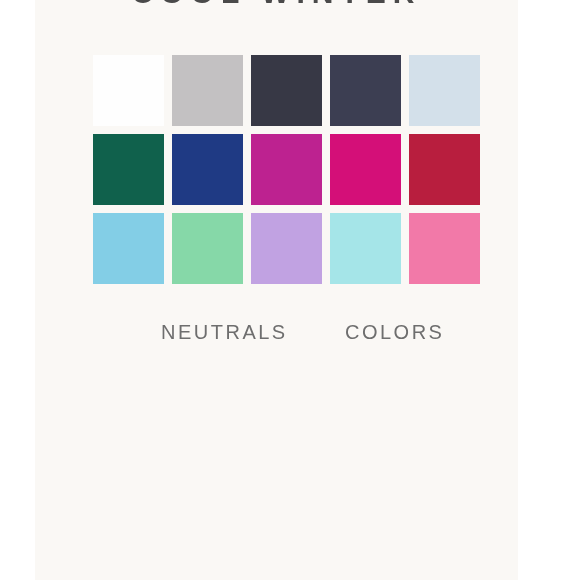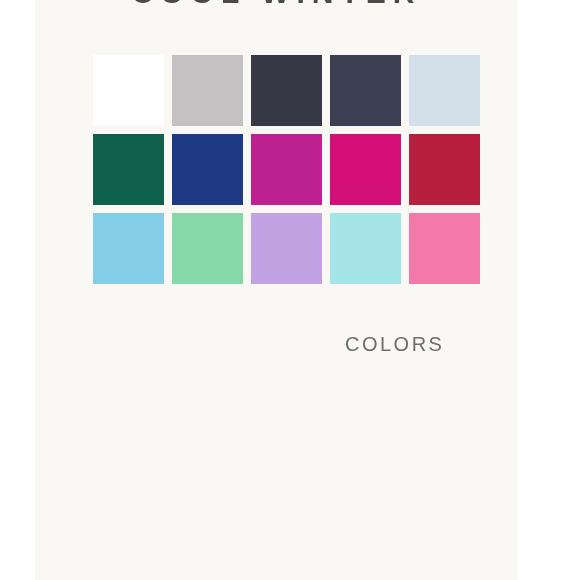--- a/index.html
+++ b/index.html
@@ -82,21 +82,21 @@
     position: absolute;
     top: 0;
     font-size: 20px;
     line-height: 28px;
     font-weight: 400;
     letter-spacing: 2.5px;
     color: #6e6e6e;
     white-space: nowrap;
   }
   #label-neutrals { left: 68px; }
-  #label-colors   { left: 252px; margin-top: 12px; }
+  #label-colors   { left: 252px; }
 
   
   #bottom-groups {
     position: absolute;
     left: 58px;
     top: 358px;
     width: 383px;
   }
   .group-columns {
     display: flex;
@@ -151,20 +151,21 @@
       <div class="grid-row">
         <div class="swatch" style="background: rgb(131, 206, 230);"></div>
         <div class="swatch" style="background: rgb(134, 216, 168);"></div>
         <div class="swatch" style="background: rgb(193, 162, 226);"></div>
         <div class="swatch" style="background: rgb(165, 229, 232);"></div>
         <div class="swatch" style="background: rgb(242, 121, 168);"></div>
       </div>
     </div>
 
     <div id="section-labels">
+      <span id="label-neutrals" class="section-label">NEUTRALS</span>
       <span id="label-colors" class="section-label">COLORS</span>
     </div>
 
     <div id="bottom-groups">
       <div class="group-columns">
         <div class="group">
           <div class="group-row">
             <div class="sw-sm"></div>
             <div class="sw-sm"></div>
           </div>

